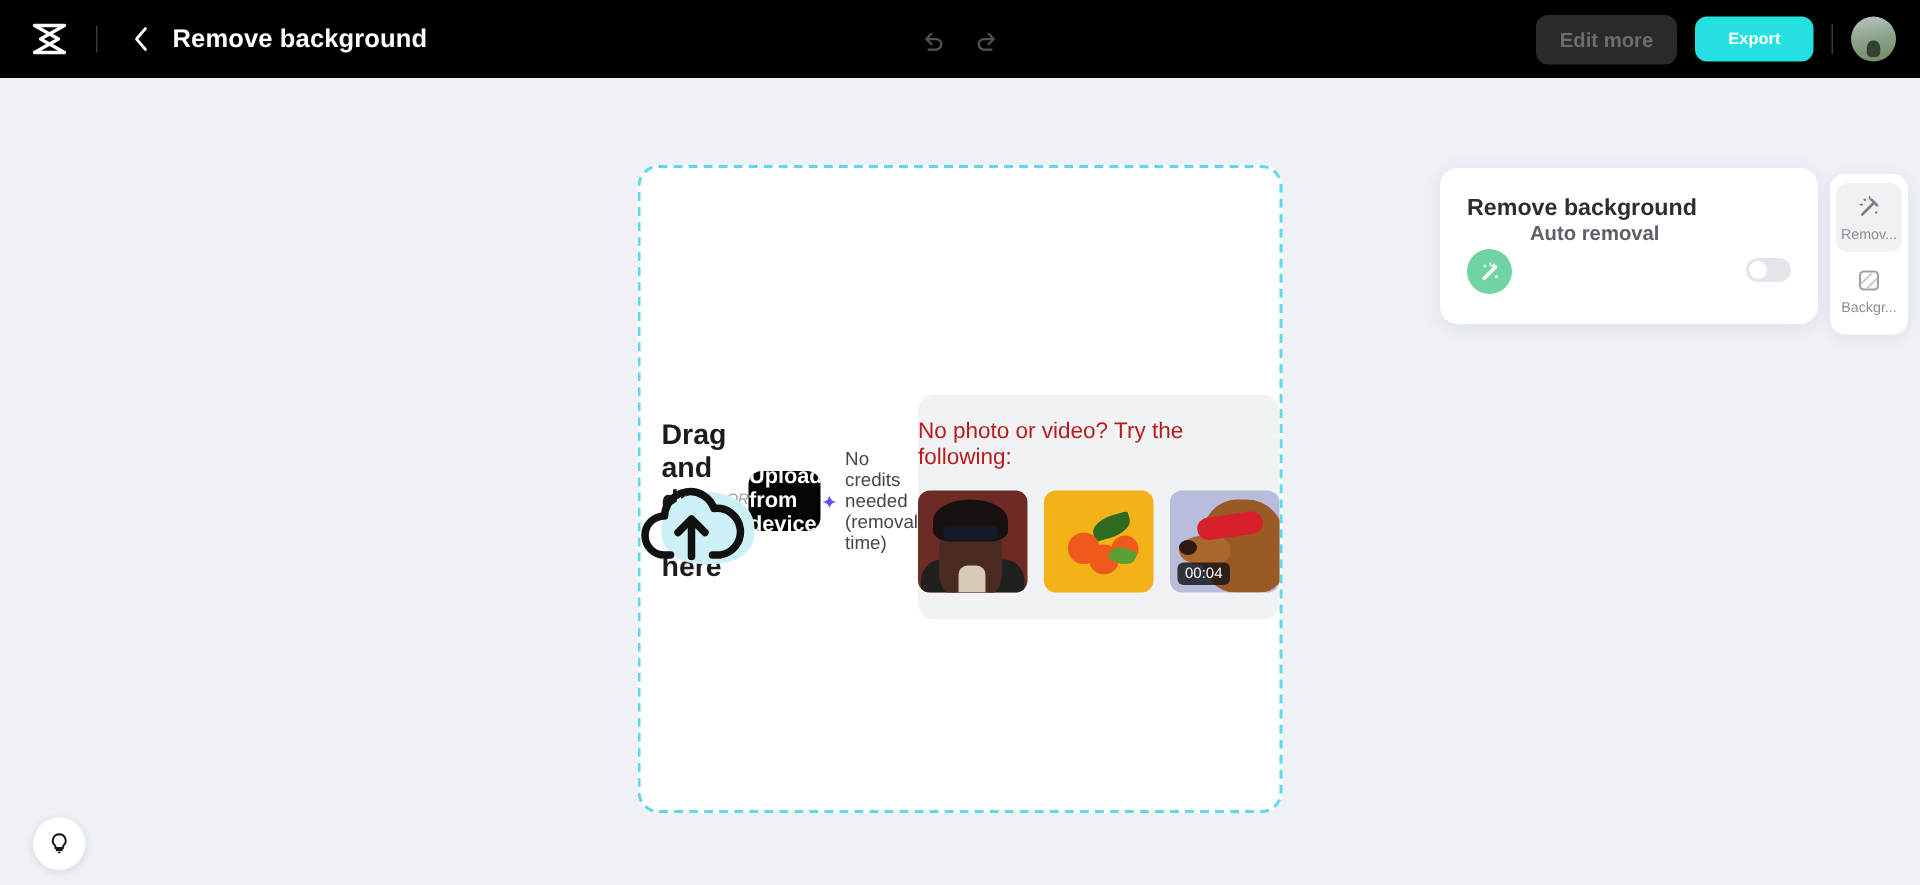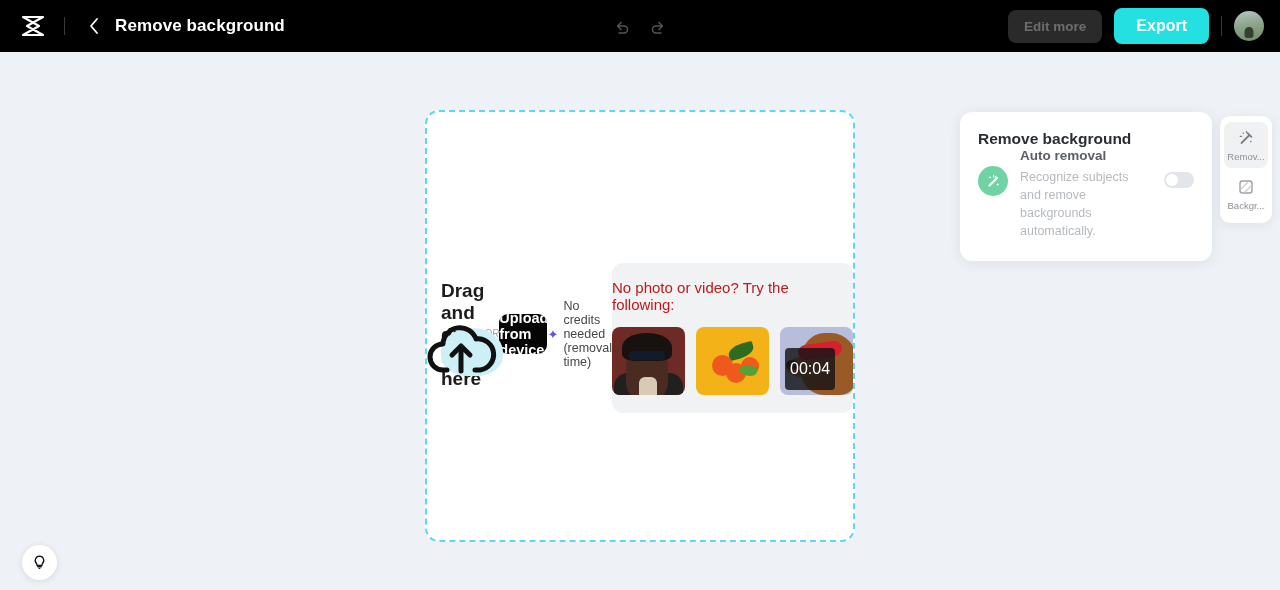--- a/index.html
+++ b/index.html
@@ -33,21 +33,21 @@
   .hist-btn { width: 22px; height: 22px; display: flex; align-items: center;
     justify-content: center; opacity: .55; }
   .topbar-right {
     position: absolute; right: 16px; display: flex; align-items: center; gap: 12px; padding-left: 12px;
   }
   .btn-edit-more {
     background: #2a2a2a; color: #6d6d6d; font-size: 13.5px; font-weight: bold;
     border: none; border-radius: 8px; padding: 9px 16px; cursor: default;
   }
   .btn-export {
-    background: #25e0e0; color: #ffffff; font-size: 16px; font-weight: bold;
+    background: #25e0e0; color: #ffffff; font-size: 11px; font-weight: bold;
     border: none; border-radius: 8px; padding: 9px 22px; cursor: pointer;
   }
   .avatar-sep { width: 1px; height: 20px; background: #3a3a3a; }
   .avatar {
     width: 30px; height: 30px; border-radius: 50%; overflow: hidden;
     background: linear-gradient(170deg,#b9c6c4 0%,#8fa58d 45%,#6f8a63 100%);
     position: relative; cursor: pointer; flex: none;
   }
   .avatar::after {
     content: ""; position: absolute; left: 50%; top: 52%;
@@ -107,21 +107,21 @@
   }
   .samples-label { font-size: 15px; color: #b91c1c; }
   .thumbs { margin-top: 14px; display: flex; gap: 11px; }
   .thumb {
     width: 73px; height: 68px; border-radius: 8px; overflow: hidden;
     position: relative; cursor: pointer;
   }
   .thumb-badge {
     position: absolute; left: 5px; bottom: 5px;
     background: rgba(20,20,22,.82); color: #ffffff;
-    font-size: 16px; border-radius: 4px; padding: 12px 5px;
+    font-size: 10px; border-radius: 4px; padding: 2px 5px;
   }
   .t1 { background: #6e2a24; }
   .t1 .face {
     position: absolute; left: 14px; top: 14px; width: 42px; height: 58px;
     background: #4a2b22; border-radius: 45% 45% 30% 30%;
   }
   .t1 .hair {
     position: absolute; left: 10px; top: 6px; width: 50px; height: 28px;
     background: #17120f; border-radius: 50% 50% 25% 25%;
   }
@@ -320,21 +320,20 @@
       <div class="wand-circle">
         <svg width="17" height="17" viewBox="0 0 17 17">
           <path d="M4.5 12.5 L12 5" stroke="#ffffff" stroke-width="2.4" stroke-linecap="round"></path>
           <circle cx="12.6" cy="11.4" r="1" fill="#ffffff"></circle>
           <circle cx="5" cy="4.4" r="0.9" fill="#ffffff"></circle>
           <path d="M8.6 2.4 v1.6 M10.9 3.2 l-0.9 1.3" stroke="#ffffff" stroke-width="1.1" stroke-linecap="round"></path>
         </svg>
       </div>
       <div class="auto-texts">
         <div class="auto-title">Auto removal</div>
-        <div class="auto-desc">Recognize subjects and remove backgrounds automatically.</div>
       </div>
       <div class="toggle">
         <div class="toggle-knob"></div>
       </div>
     </div>
   </div>
 
   <div class="right-rail">
     <div class="rail-item active">
       <svg width="18" height="18" viewBox="0 0 18 18">

